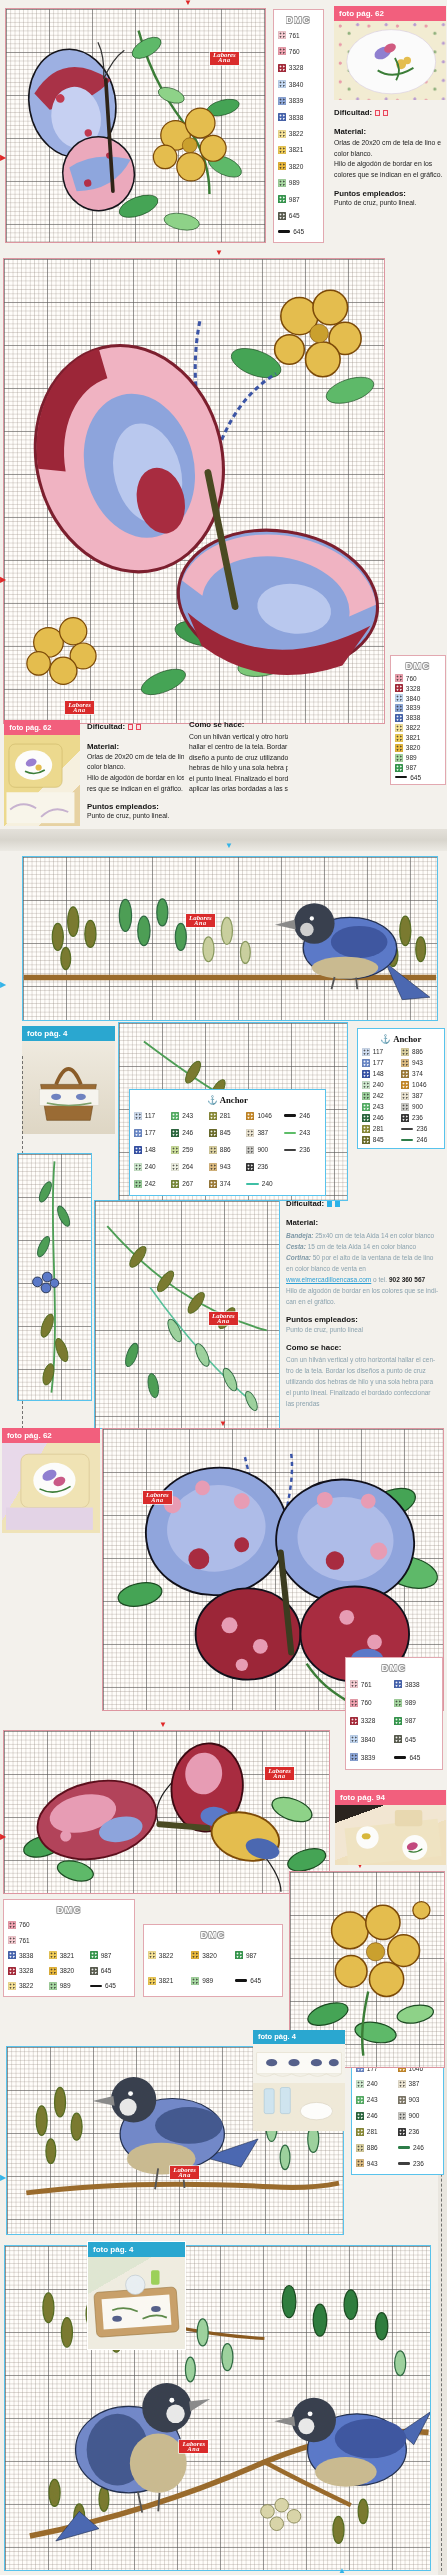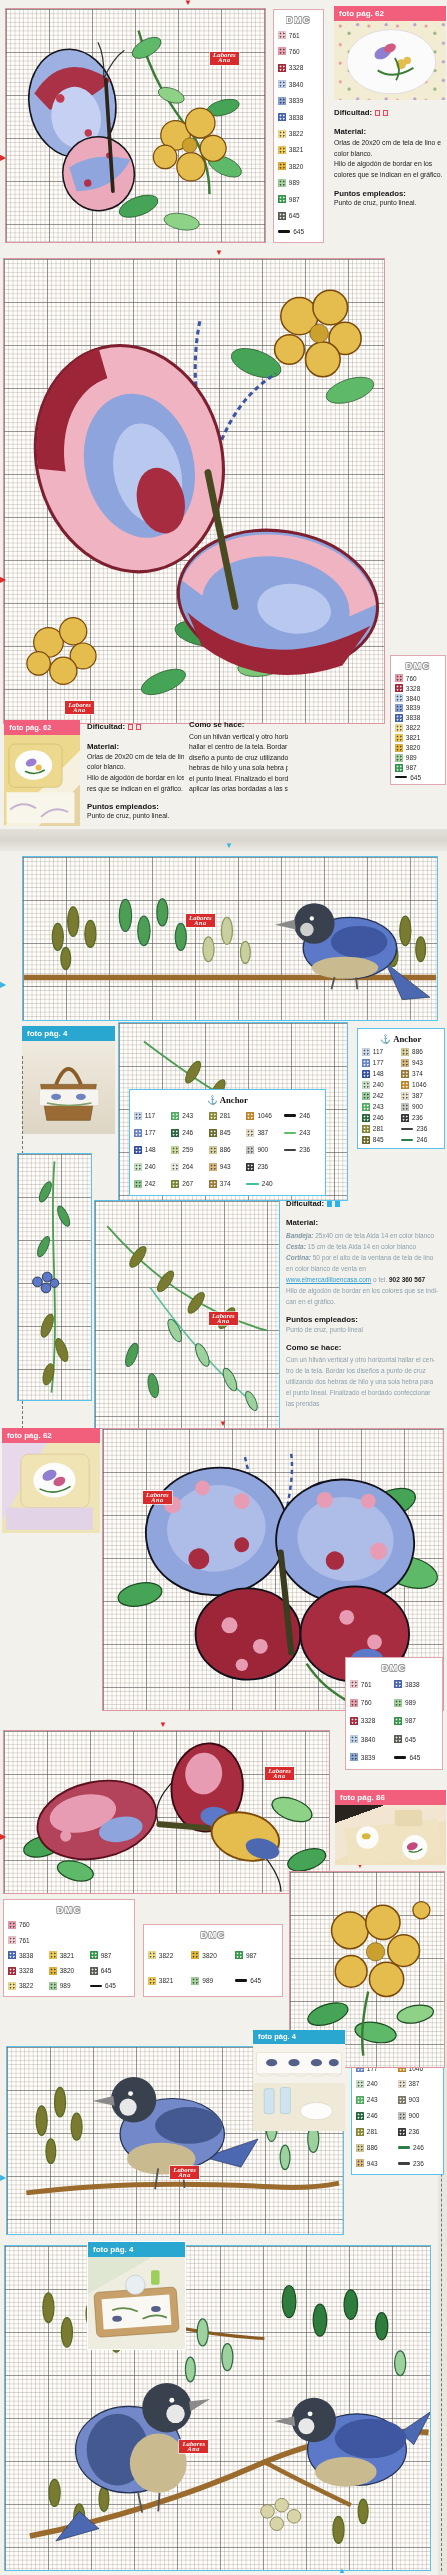--- a/index.html
+++ b/index.html
@@ -874,21 +874,21 @@
     </svg>
     <div class="lab-logo" style="left:261px;top:36px;">
       <span>Labores</span>
       <span class="l2">Ana</span>
     </div>
   </div>
   <div class="marker red" style="left:0;top:1833px;">▶</div>
 
   <div class="photobox" style="left:335px;top:1790px;width:111px;z-index:4;">
     <div class="photo-head pinkh">
-        <span>foto pág. 86</span>
+        <span>foto pág. 94</span>
       </div>
     <div class="photo-body" style="height:60px;background:linear-gradient(160deg,#2a241f 0 18%,#f2e6d2 18% 55%,#efe0be 55%);">
       <svg viewBox="0 0 178 96" style="width:100%;height:100%;">
         <rect x="18" y="30" width="150" height="60" fill="#efe3c2" transform="rotate(-6 90 60)"></rect>
         <circle cx="52" cy="52" r="18" fill="#fcfcfa"></circle>
         <ellipse cx="50" cy="50" rx="7" ry="5" fill="#d8b83c"></ellipse>
         <circle cx="128" cy="68" r="20" fill="#fcfcfa"></circle>
         <ellipse cx="124" cy="66" rx="9" ry="6" transform="rotate(-20 124 66)" fill="#c2487e"></ellipse>
         <path d="M118 74 Q130 78 140 70" stroke="#3b7d37" stroke-width="2" fill="none"></path>
         <rect x="96" y="8" width="44" height="26" rx="4" fill="#e8d8b0"></rect>

